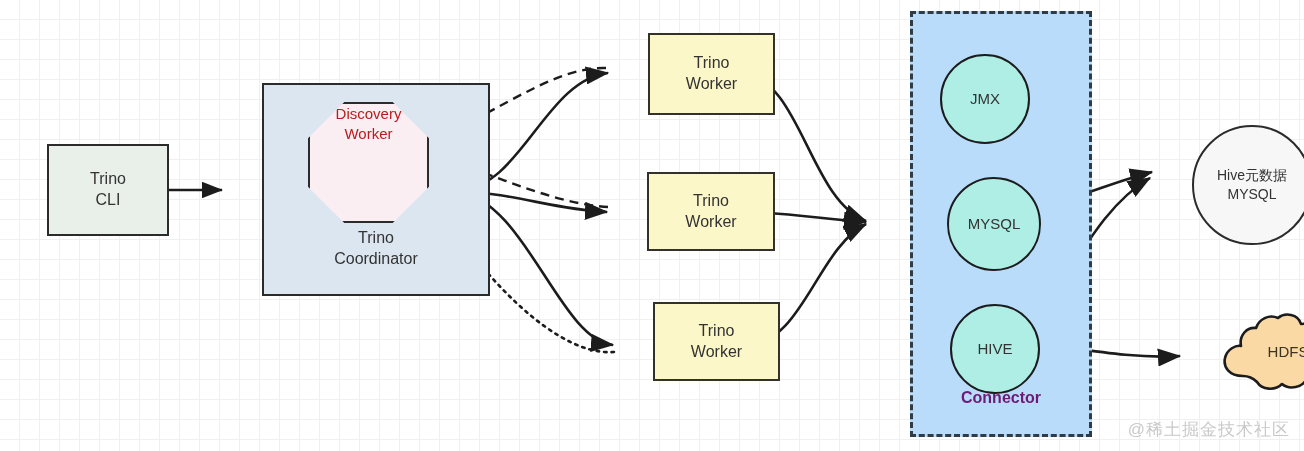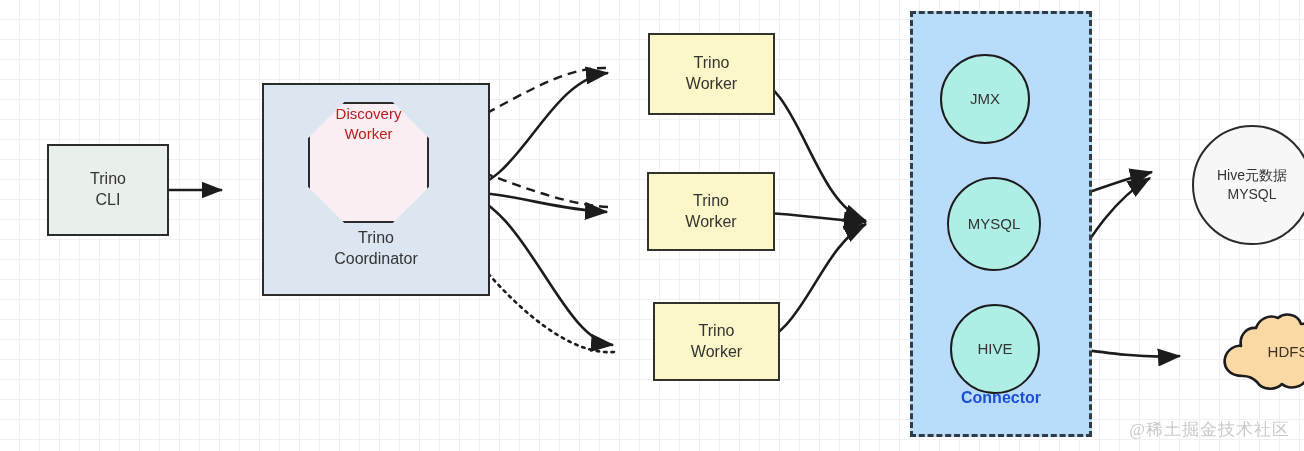--- a/index.html
+++ b/index.html
@@ -104,21 +104,21 @@
     z-index: 2;
   }
   #connector-label {
     position: absolute;
     left: 0;
     bottom: 25px;
     width: 100%;
     text-align: center;
     font-weight: bold;
     font-size: 16px;
-    color: #1d4ed8;
+    color: #701a75;
   }
   .conn-circle {
     position: absolute;
     border-radius: 50%;
     background: #aeeee5;
     border: 2px solid #1c1c1c;
     display: flex;
     align-items: center;
     justify-content: center;
     font-size: 15px;
@@ -157,21 +157,21 @@
   }
   
   #watermark {
     position: absolute;
     right: 14px;
     bottom: 10px;
     font-size: 17px;
     color: #c9c9c9;
     letter-spacing: 1px;
     z-index: 4;
-    font-family: Liberation Serif, serif;
+    font-family: Liberation Sans, sans-serif;
   }
 </style>
 </head>
 <body>
 
 <div id="canvas">
 
   <svg id="edges" viewBox="0 0 1304 451">
     <defs>
       <marker id="arrowhead" markerWidth="9" markerHeight="7" refX="8.5" refY="3.5" orient="auto" markerUnits="strokeWidth">

